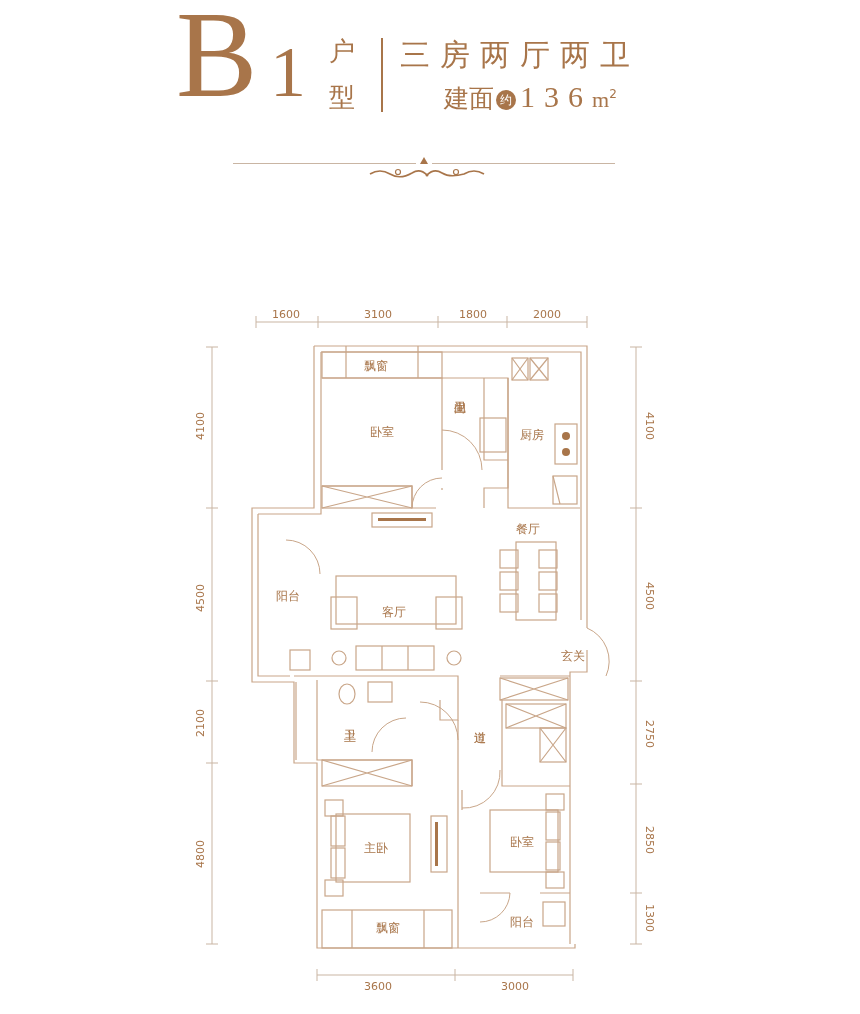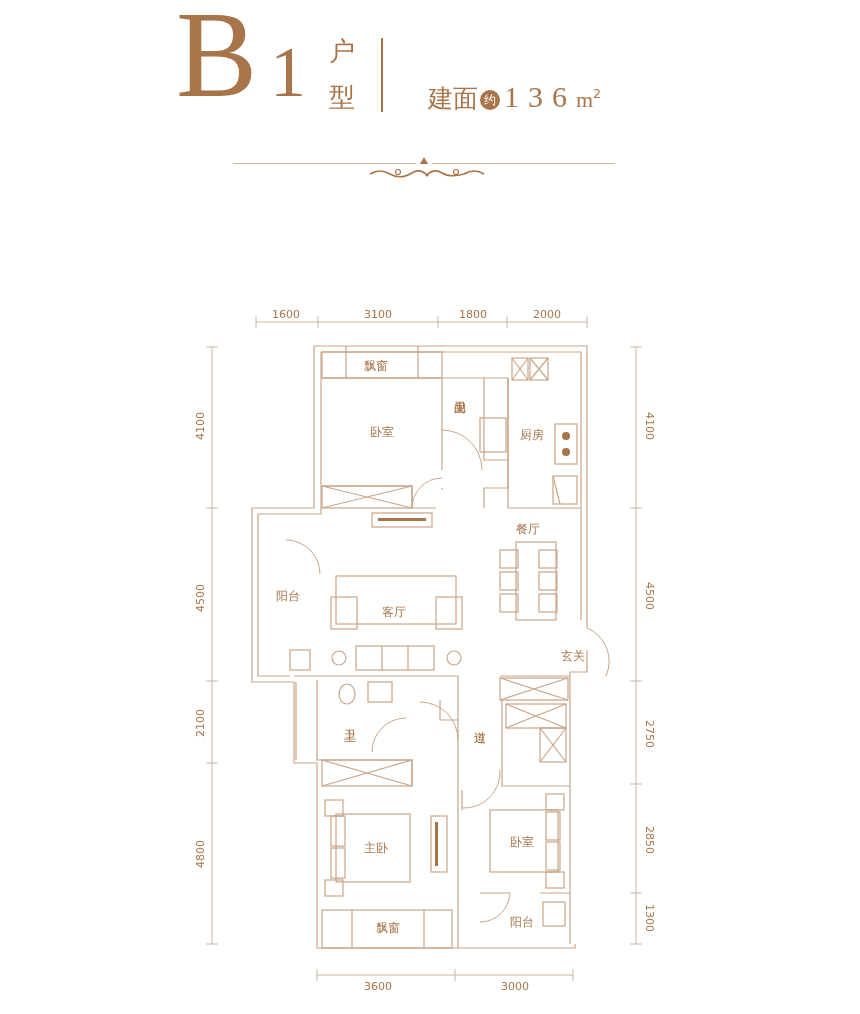--- a/index.html
+++ b/index.html
@@ -4,41 +4,42 @@
 <style>
   html, body { margin: 0; padding: 0; background: #ffffff; }
   body { width: 860px; height: 1014px; position: relative; overflow: hidden; font-family: "DejaVu Sans", sans-serif; }
   .header { position: absolute; left: 0; top: 0; width: 860px; height: 200px; }
   .big-b { position: absolute; left: 176px; top: -6px; font-family: "Liberation Serif", serif; font-size: 122px; line-height: 1; color: #a8754a; font-weight: normal; }
   .big-1 { position: absolute; left: 270px; top: 36px; font-family: "Liberation Serif", serif; font-size: 72px; line-height: 1; color: #a8754a; }
   .hu { position: absolute; left: 329px; top: 38px; font-size: 26px; line-height: 1; color: #a8754a; }
   .xing { position: absolute; left: 329px; top: 84px; font-size: 26px; line-height: 1; color: #a8754a; }
   .vsep { position: absolute; left: 381px; top: 38px; width: 2px; height: 74px; background: #a8754a; }
   .layout-title { position: absolute; left: 400px; top: 40px; font-size: 30px; letter-spacing: 10px; line-height: 1; color: #a8754a; }
-  .area { position: absolute; left: 428px; top: 82px; font-size: 25px; line-height: 1; color: #a8754a; white-space: nowrap; }
+  .area { position: absolute; left: 444px; top: 82px; font-size: 25px; line-height: 1; color: #a8754a; white-space: nowrap; }
   .area .approx { display: inline-block; width: 20px; height: 20px; border-radius: 50%; background: #a8754a; color: #fff; font-size: 12px; line-height: 20px; text-align: center; vertical-align: 3px; margin: 0 4px 0 2px; }
   .area .num { font-family: "Liberation Serif", serif; letter-spacing: 9px; font-size: 30px; }
   .area .unit { font-family: "Liberation Serif", serif; font-size: 22px; }
   .area sup { font-size: 12px; }
   .divider-line { position: absolute; top: 163px; height: 1px; background: #c9b5a3; }
   .divider-tri { position: absolute; left: 420px; top: 157px; width: 0; height: 0; border-left: 4px solid transparent; border-right: 4px solid transparent; border-bottom: 7px solid #a8754a; }
   .ornament { position: absolute; left: 368px; top: 166px; }
   .plan { position: absolute; left: 0; top: 0; }
   .dim { font-family: "DejaVu Sans", sans-serif; font-size: 11px; fill: #a8754a; }
   .room { font-size: 12px; fill: #a8754a; }
 </style>
 </head>
 <body>
 
 <div class="header">
   <div class="big-b">B</div>
   <div class="big-1">1</div>
   <div class="hu">户</div>
   <div class="xing">型</div>
   <div class="vsep"></div>
+  <div class="layout-title">三房两厅两卫</div>
   <div class="area">
     <span>建面</span><span class="approx">约</span><span class="num">136</span><span class="unit">m</span><sup>2</sup>
   </div>
   <div class="divider-line" style="left:233px;width:183px"></div>
   <div class="divider-line" style="left:432px;width:183px"></div>
   <div class="divider-tri"></div>
   <svg class="ornament" width="118" height="14" viewBox="0 0 118 14">
     <path d="M2 8 Q12 2 22 8 T44 7 Q52 2 59 9 Q66 2 74 7 T96 8 Q106 2 116 8" fill="none" stroke="#a8754a" stroke-width="1.6"></path>
     <circle cx="30" cy="6" r="2.5" fill="none" stroke="#a8754a" stroke-width="1.2"></circle>
     <circle cx="88" cy="6" r="2.5" fill="none" stroke="#a8754a" stroke-width="1.2"></circle>

